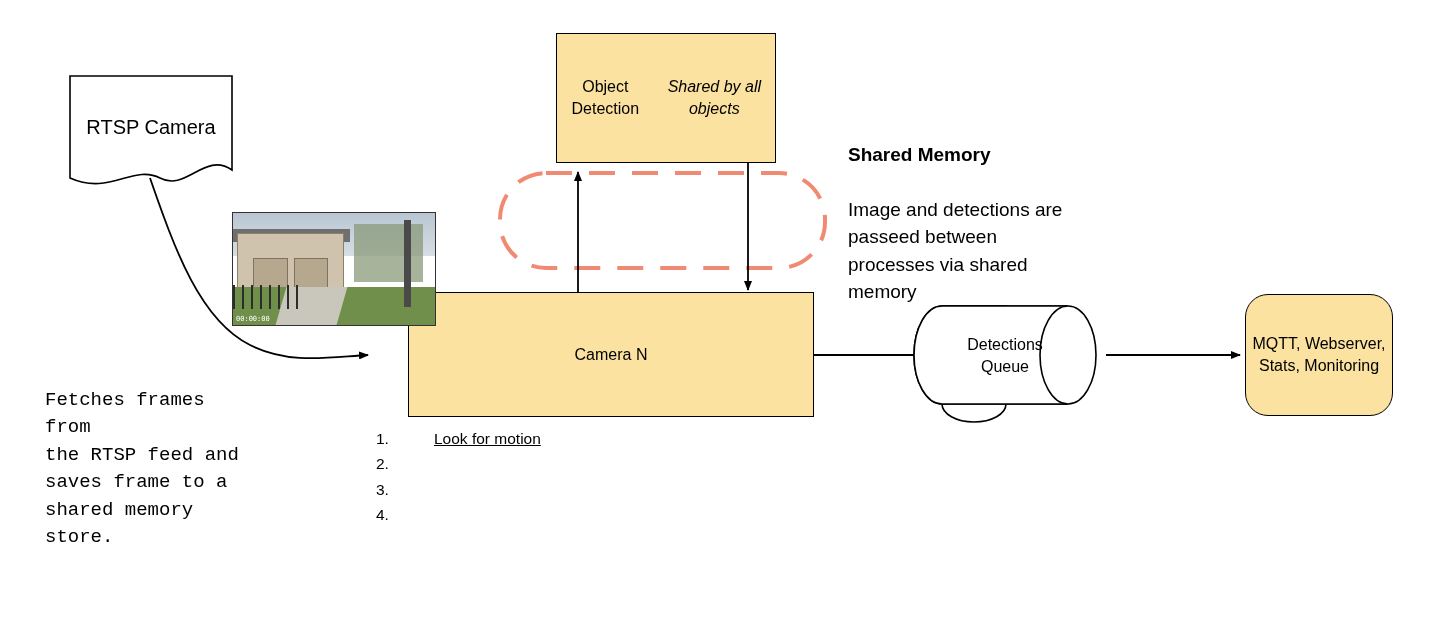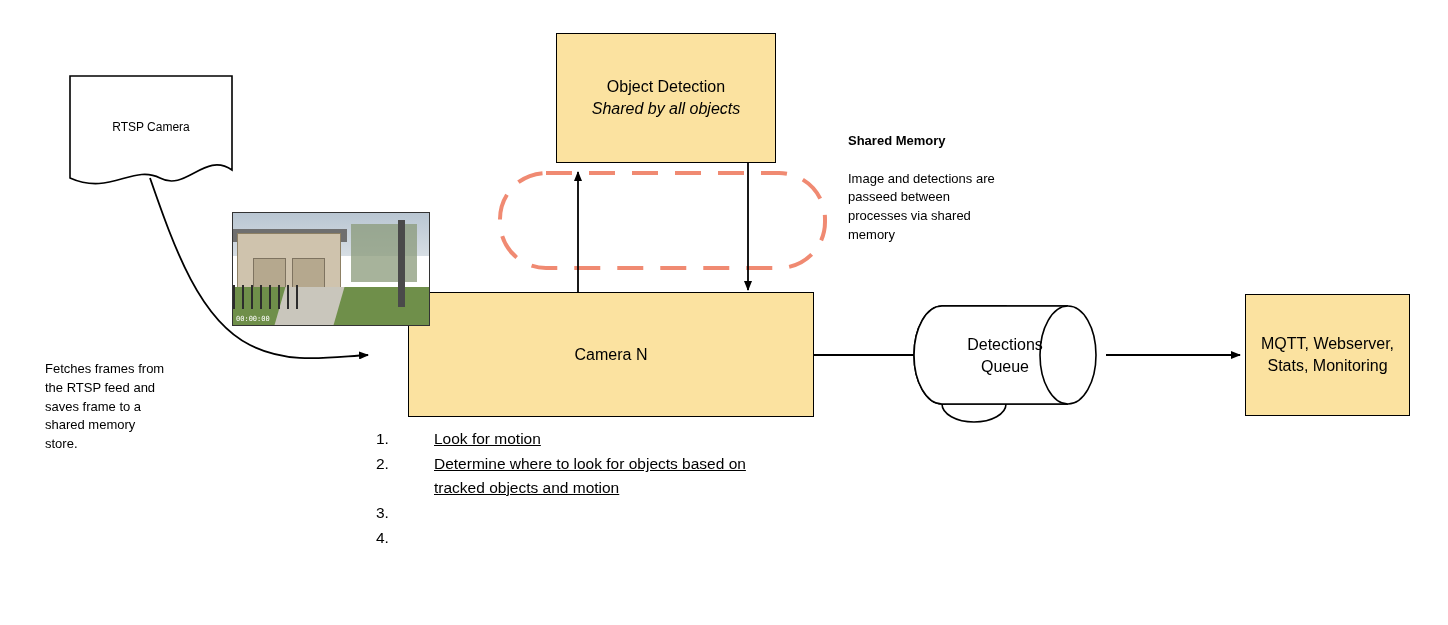--- a/index.html
+++ b/index.html
@@ -17,41 +17,41 @@
     overflow: hidden;
   }
   .node {
     position: absolute;
     box-sizing: border-box;
   }
   .box {
     background: #fbe2a0;
     border: 1.5px solid #000000;
     display: flex;
-    flex-direction: column;
+    flex-direction: row;
     align-items: center;
     justify-content: center;
     text-align: center;
     font-size: 16px;
     line-height: 1.35;
   }
   .box .sub {
     font-style: italic;
   }
   .svg-layer {
     position: absolute;
     left: 0;
     top: 0;
     width: 1448px;
     height: 625px;
     pointer-events: none;
   }
   .text-block {
     position: absolute;
-    font-size: 13px;
+    font-size: 19px;
     line-height: 1.45;
     white-space: pre-line;
   }
   .text-block b {
     font-weight: bold;
   }
   .label-small {
     position: absolute;
     font-size: 15.5px;
     line-height: 1.35;
@@ -176,83 +176,82 @@
     <ellipse cx="942" cy="355" rx="28" ry="49" fill="#ffffff" stroke="#000000" stroke-width="1.6"></ellipse>
     <path d="M914,355 a28,49 0 0 1 28,-49 L1068,306 a28,49 0 0 1 0,98 L942,404 a28,49 0 0 1 -28,-49 Z" fill="#ffffff" stroke="none"></path>
     <path d="M942,306 L1068,306" stroke="#000000" stroke-width="1.6" fill="none"></path>
     <path d="M942,404 L1068,404" stroke="#000000" stroke-width="1.6" fill="none"></path>
     <path d="M914,355 a28,49 0 0 1 28,-49" stroke="#000000" stroke-width="1.6" fill="none"></path>
     <path d="M914,355 a28,49 0 0 0 28,49" stroke="#000000" stroke-width="1.6" fill="none"></path>
     <ellipse cx="1068" cy="355" rx="28" ry="49" fill="#ffffff" stroke="#000000" stroke-width="1.6"></ellipse>
   </svg>
 
   <div class="node" style="left:70px; top:110px; width:162px; height:34px; display:flex; align-items:center; justify-content:center;">
-    <span style="font-size:12px;">RTSP Camera</span>
+    <span style="font-size:20px;">RTSP Camera</span>
   </div>
 
   <div class="node box" style="left:556px; top:33px; width:220px; height:130px;">
     <span>Object Detection</span>
     <span class="sub">Shared by all objects</span>
   </div>
 
   <div class="node box" style="left:372px; top:292px; width:406px; height:125px;margin-left:36px;">
     <span>Camera N</span>
   </div>
 
-  <div class="photo" style="left:232px; top:212px; width:196px; height:112px;">
+  <div class="photo" style="left:232px; top:212px; width:196px; height:112px;padding-left:6px;">
     <div class="sky"></div>
     <div class="treebg"></div>
     <div class="roof"></div>
     <div class="house"></div>
     <div class="door"></div>
     <div class="door2"></div>
     <div class="grass"></div>
     <div class="walk"></div>
     <div class="fence"></div>
     <div class="post"></div>
     <div class="stamp">00:00:00</div>
   </div>
 
   <div class="node" style="left:942px; top:327px; width:126px; height:58px; display:flex; align-items:center; justify-content:center;">
     <span style="font-size:16px; text-align:center; white-space:pre-line; line-height:1.35;">Detections
 Queue</span>
   </div>
 
-  <div class="node box" style="left:1245px; top:294px; width:165px; height:122px;">
+  <div class="node box" style="left:1245px; top:294px; width:148px; height:122px;border-radius:23px;">
     <span style="white-space:pre-line;">MQTT, Webserver,
 Stats, Monitoring</span>
   </div>
 
 
 
   <div class="text-block" style="left:848px; top:113px; width:220px;">
     <b>Shared Memory</b><br>
     <span>Image and detections are
 passeed between
 processes via shared
 memory</span>
   </div>
 
-  <div class="text-block" style="left:45px; top:341px; width:200px;">
+  <div class="text-block" style="left:45px; top:359px; width:200px;font-family:Liberation Mono, monospace;">
     <span>Fetches frames from
 the RTSP feed and
 saves frame to a
 shared memory
 store.</span>
   </div>
 
 
   <div class="steps" style="left:376px; top:427px; width:400px;">
     <div class="row">
       <div class="num">1.</div>
       <div class="txt">Look for motion</div>
     </div>
     <div class="row">
       <div class="num">2.</div>
-      <div class="txt">Determine where to look for objects based on tracked objects and motion</div>
     </div>
     <div class="row">
       <div class="num">3.</div>
     </div>
     <div class="row">
       <div class="num">4.</div>
     </div>
   </div>
 
 </div>

